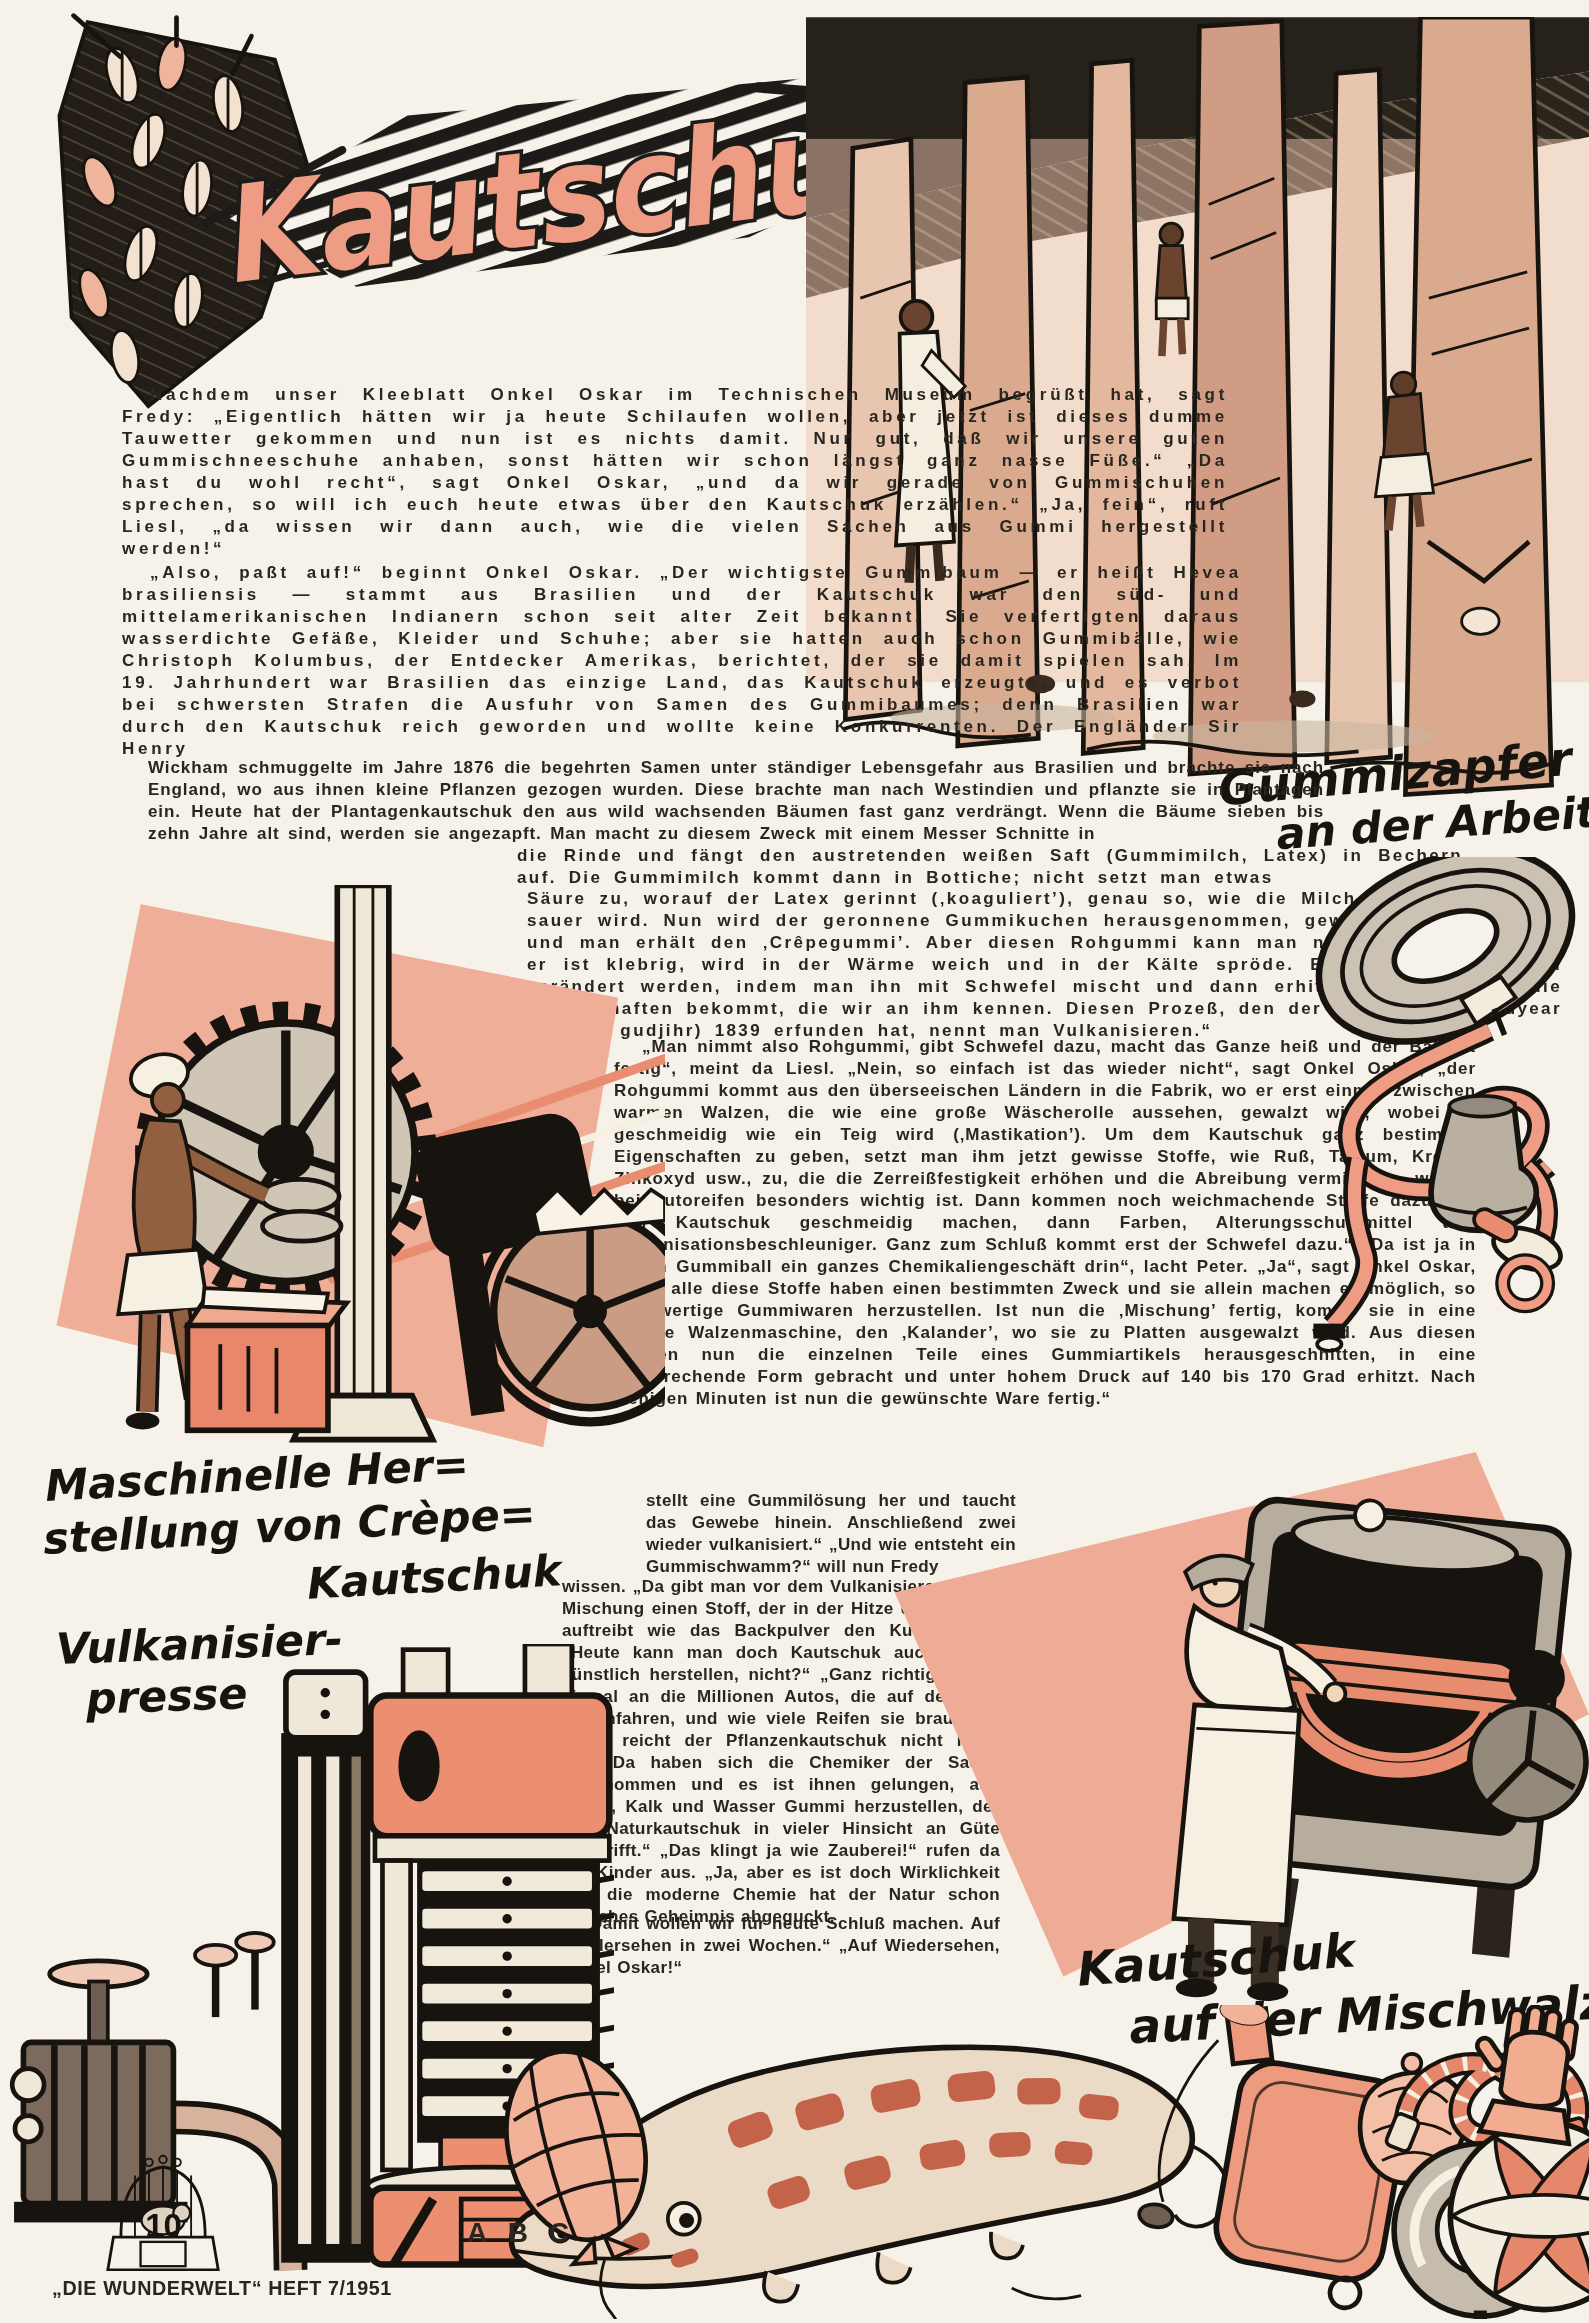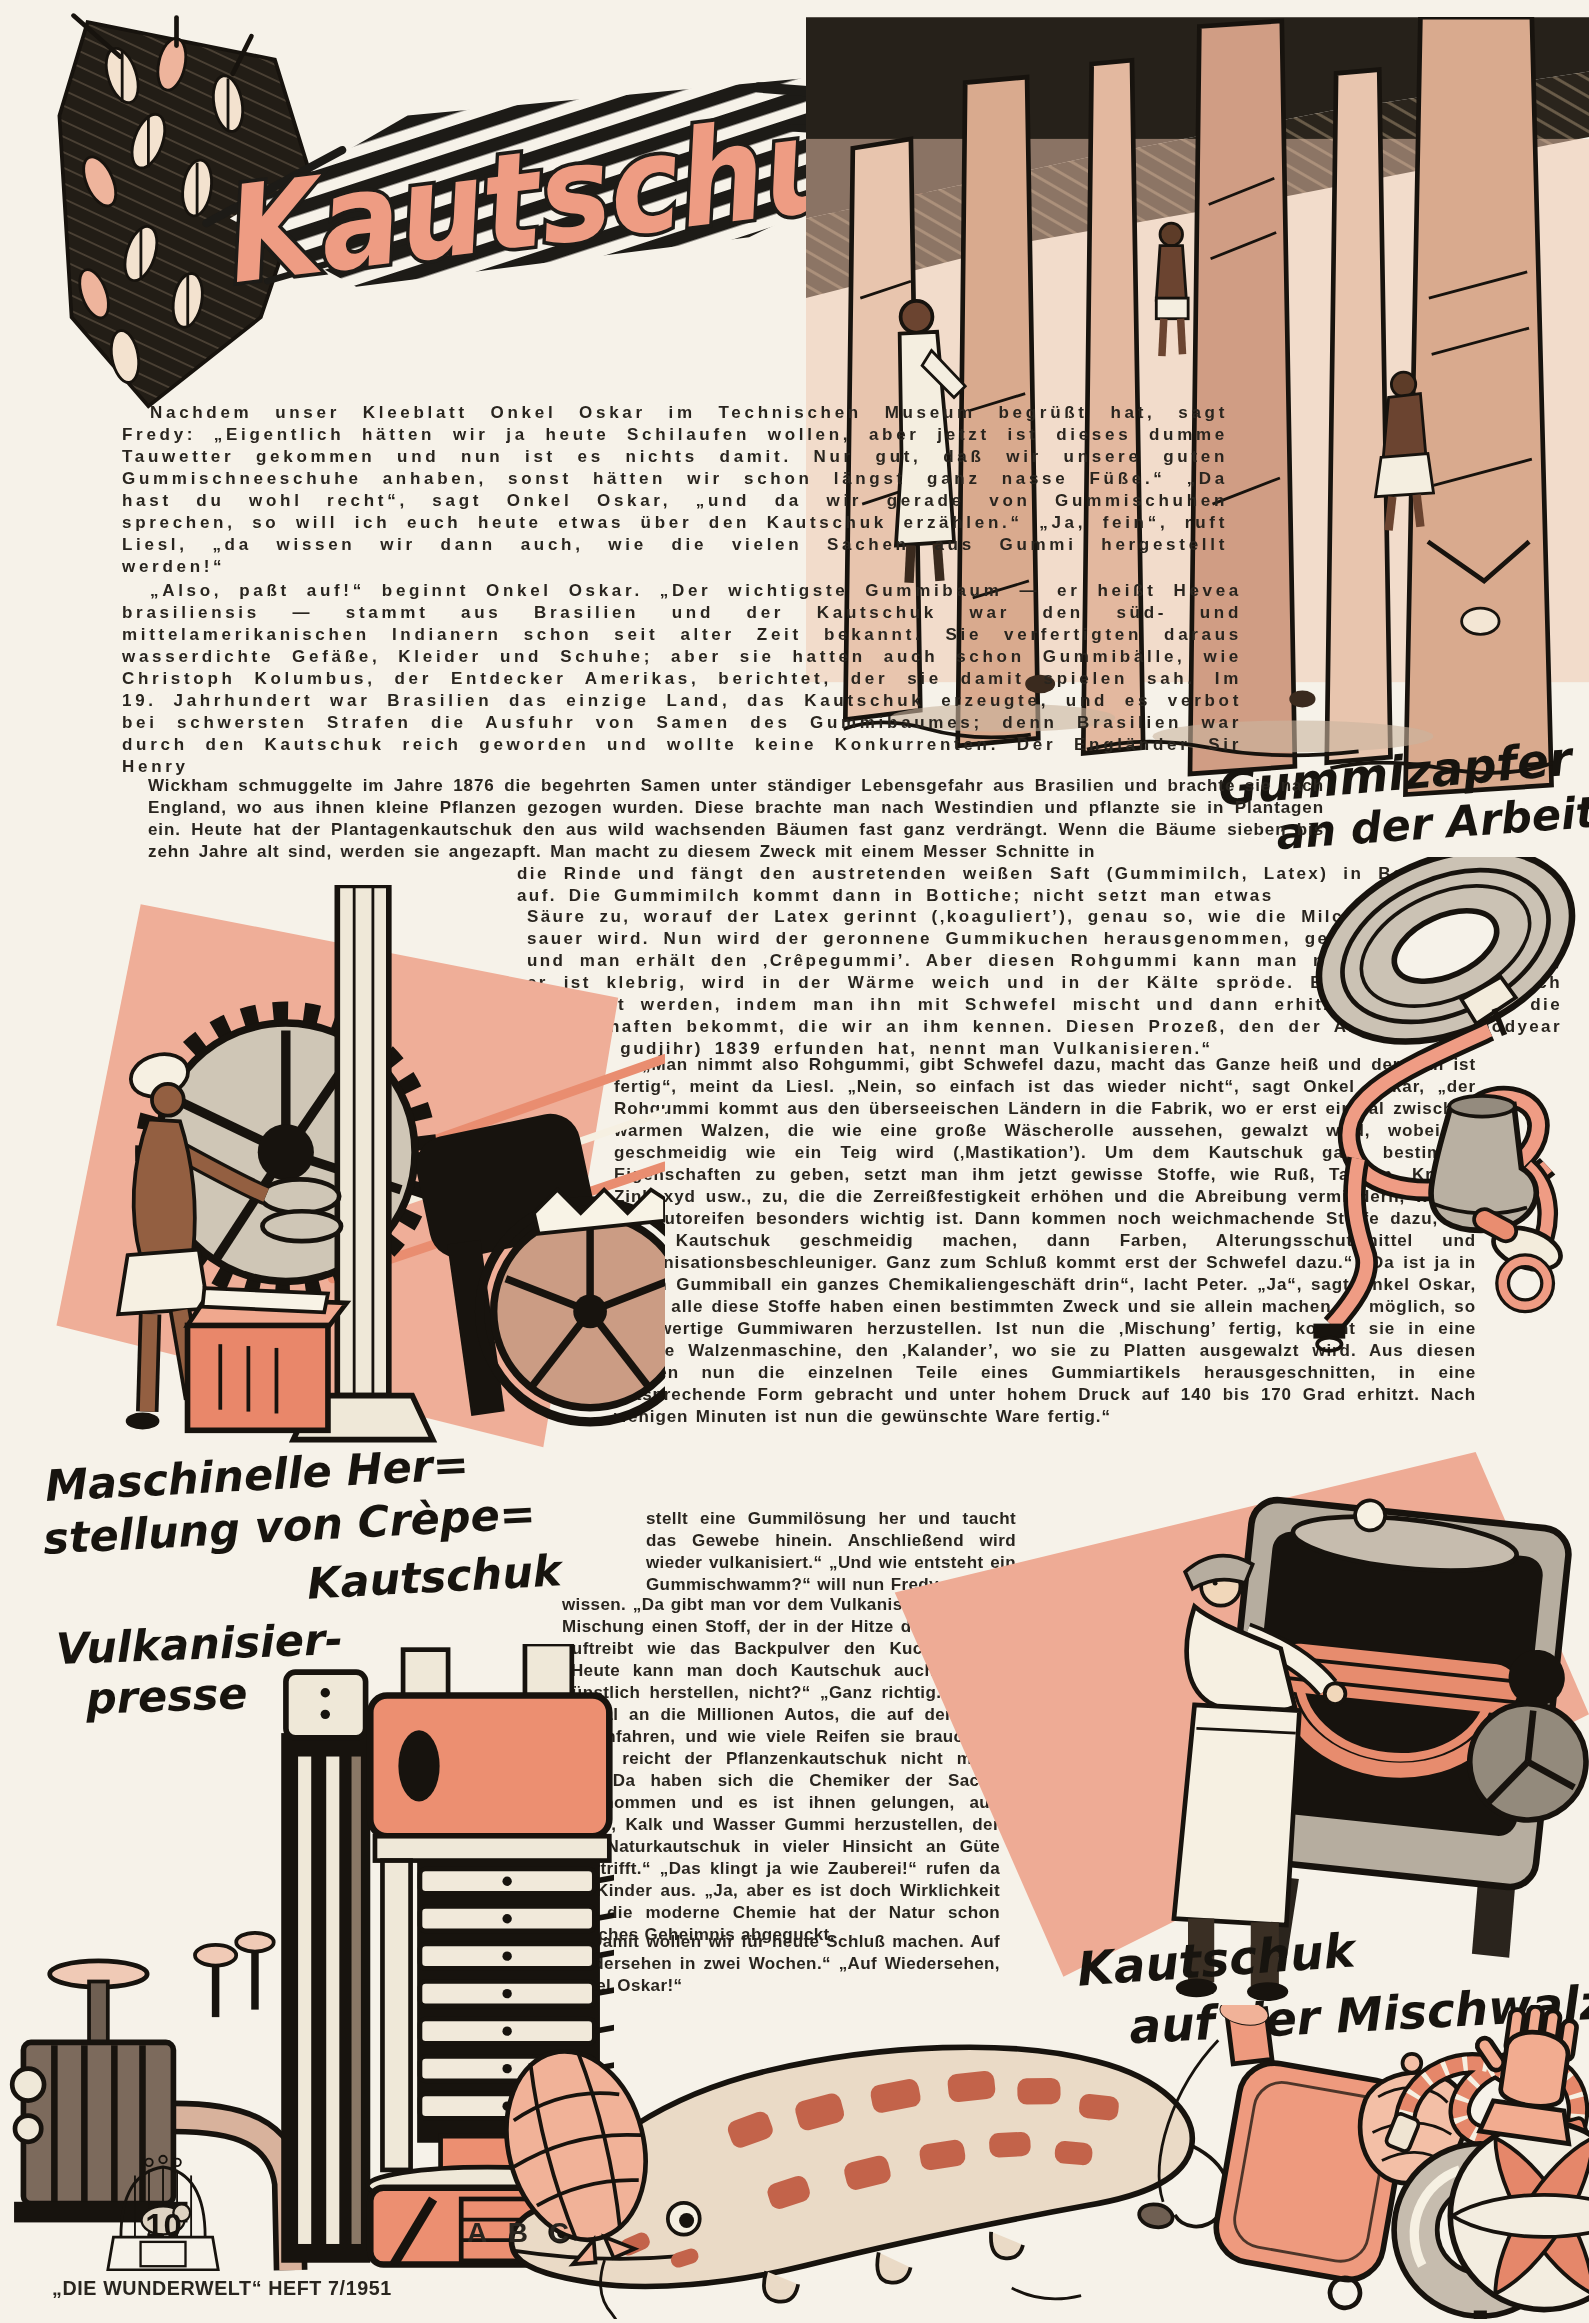--- a/index.html
+++ b/index.html
@@ -1,20 +1,20 @@
 <!DOCTYPE html>
 <html style="font-size:15px"><head>
 <meta charset="utf-8">
 <style>
   html,body{margin:0;padding:0;background:#8b8b8b;}
   .page{position:relative;width:1589px;height:2324px;background:#f6f2e9;overflow:hidden;
         font-family:"Liberation Sans",sans-serif;color:#262320;}
   .abs{position:absolute;}
   .bt{position:absolute;text-align:justify;font-weight:700;font-size:17px;line-height:22px;
-      color:#29251f;hyphens:none;margin-top:18px;}
+      color:#29251f;hyphens:none;}
   .w {letter-spacing:3.7px;word-spacing:6.6px;}
   .m {letter-spacing:2.4px;word-spacing:4.7px;}
   .m2{letter-spacing:0.9px;word-spacing:2.8px;}
   .n {letter-spacing:0.4px;word-spacing:0.9px;}
   .ind{text-indent:28px;}
   .hand{position:absolute;font-family:"DejaVu Sans",sans-serif;font-style:italic;font-weight:600;
         color:#17140f;white-space:nowrap;}
   .footer{position:absolute;font-weight:700;font-size:19.7px;letter-spacing:0.6px;color:#29251f;}
   .abc{position:absolute;font-weight:700;font-size:28px;letter-spacing:20.6px;color:#29251f;}
   .pagenum{position:absolute;font-weight:700;font-size:33px;color:#17130e;width:45px;text-align:center;}
@@ -147,21 +147,21 @@
 
   <div class="hand" style="left:1218px;top:746px;font-size:47px;transform:rotate(-5deg)">Gummizapfer</div>
   <div class="hand" style="left:1276px;top:798px;font-size:43px;transform:rotate(-4deg)">an der Arbeit</div>
 
   <div class="bt w ind" style="left:122px;top:384px;width:1106px">Nachdem unser Kleeblatt Onkel Oskar im Technischen Museum begrüßt hat, sagt Fredy: „Eigentlich hätten wir ja heute Schilaufen wollen, aber jetzt ist dieses dumme Tauwetter gekommen und nun ist es nichts damit. Nur gut, daß wir unsere guten Gummischneeschuhe anhaben, sonst hätten wir schon längst ganz nasse Füße.“ „Da hast du wohl recht“, sagt Onkel Oskar, „und da wir gerade von Gummischuhen sprechen, so will ich euch heute etwas über den Kautschuk erzählen.“ „Ja, fein“, ruft Liesl, „da wissen wir dann auch, wie die vielen Sachen aus Gummi hergestellt werden!“</div>
   <div class="bt w ind" style="left:122px;top:562px;width:1120px">„Also, paßt auf!“ beginnt Onkel Oskar. „Der wichtigste Gummibaum — er heißt Hevea brasiliensis — stammt aus Brasilien und der Kautschuk war den süd- und mittelamerikanischen Indianern schon seit alter Zeit bekannt. Sie verfertigten daraus wasserdichte Gefäße, Kleider und Schuhe; aber sie hatten auch schon Gummibälle, wie Christoph Kolumbus, der Entdecker Amerikas, berichtet, der sie damit spielen sah. Im 19. Jahrhundert war Brasilien das einzige Land, das Kautschuk erzeugte, und es verbot bei schwersten Strafen die Ausfuhr von Samen des Gummibaumes; denn Brasilien war durch den Kautschuk reich geworden und wollte keine Konkurrenten. Der Engländer Sir Henry</div>
   <div class="bt m2" style="left:148px;top:757px;width:1176px">Wickham schmuggelte im Jahre 1876 die begehrten Samen unter ständiger Lebensgefahr aus Brasilien und brachte sie nach England, wo aus ihnen kleine Pflanzen gezogen wurden. Diese brachte man nach Westindien und pflanzte sie in Plantagen ein. Heute hat der Plantagenkautschuk den aus wild wachsenden Bäumen fast ganz verdrängt. Wenn die Bäume sieben bis zehn Jahre alt sind, werden sie angezapft. Man macht zu diesem Zweck mit einem Messer Schnitte in</div>
   <div class="bt m" style="left:517px;top:845px;width:946px">die Rinde und fängt den austretenden weißen Saft (Gummimilch, Latex) in Bechern auf. Die Gummimilch kommt dann in Bottiche; nicht setzt man etwas</div>
   <div class="bt m" style="left:527px;top:888px;width:1035px">Säure zu, worauf der Latex gerinnt (‚koaguliert’), genau so, wie die Milch gerinnt, wenn sie sauer wird. Nun wird der geronnene Gummikuchen herausgenommen, gewaschen und gewalzt und man erhält den ‚Crêpegummi’. Aber diesen Rohgummi kann man noch nicht verwenden, er ist klebrig, wird in der Wärme weich und in der Kälte spröde. Er muß erst chemisch verändert werden, indem man ihn mit Schwefel mischt und dann erhitzt, wobei er erst die Eigenschaften bekommt, die wir an ihm kennen. Diesen Prozeß, den der Amerikaner Goodyear (sprich: gudjihr) 1839 erfunden hat, nennt man Vulkanisieren.“</div>
   <div class="bt ind" style="left:614px;top:1036px;width:862px;letter-spacing:0.9px;word-spacing:1.9px">„Man nimmt also Rohgummi, gibt Schwefel dazu, macht das Ganze heiß und der Ball ist fertig“, meint da Liesl. „Nein, so einfach ist das wieder nicht“, sagt Onkel Oskar, „der Rohgummi kommt aus den überseeischen Ländern in die Fabrik, wo er erst einmal zwischen warmen Walzen, die wie eine große Wäscherolle aussehen, gewalzt wird, wobei er geschmeidig wie ein Teig wird (‚Mastikation’). Um dem Kautschuk ganz bestimmte Eigenschaften zu geben, setzt man ihm jetzt gewisse Stoffe, wie Ruß, Talkum, Kreide, Zinkoxyd usw., zu, die die Zerreißfestigkeit erhöhen und die Abreibung vermindern, was ja bei Autoreifen besonders wichtig ist. Dann kommen noch weichmachende Stoffe dazu, die den Kautschuk geschmeidig machen, dann Farben, Alterungsschutzmittel und Vulkanisationsbeschleuniger. Ganz zum Schluß kommt erst der Schwefel dazu.“ „Da ist ja in jedem Gummiball ein ganzes Chemikaliengeschäft drin“, lacht Peter. „Ja“, sagt Onkel Oskar, „aber alle diese Stoffe haben einen bestimmten Zweck und sie allein machen es möglich, so hochwertige Gummiwaren herzustellen. Ist nun die ‚Mischung’ fertig, kommt sie in eine andere Walzenmaschine, den ‚Kalander’, wo sie zu Platten ausgewalzt wird. Aus diesen werden nun die einzelnen Teile eines Gummiartikels herausgeschnitten, in eine entsprechende Form gebracht und unter hohem Druck auf 140 bis 170 Grad erhitzt. Nach wenigen Minuten ist nun die gewünschte Ware fertig.“</div>
-  <div class="bt n" style="left:646px;top:1490px;width:370px">stellt eine Gummilösung her und taucht das Gewebe hinein. Anschließend wird wieder vulkanisiert.“ „Und wie entsteht ein Gummischwamm?“ will nun Fredy</div>
+  <div class="bt n" style="left:646px;top:1490px;width:370px">stellt eine Gummilösung her und taucht das Gewebe hinein. Anschließend zwei wieder vulkanisiert.“ „Und wie entsteht ein Gummischwamm?“ will nun Fredy</div>
   <div class="bt n" style="left:562px;top:1576px;width:438px">wissen. „Da gibt man vor dem Vulkanisieren in die Mischung einen Stoff, der in der Hitze den Gummi auftreibt wie das Backpulver den Kuchenteig.“ „Heute kann man doch Kautschuk auch schon künstlich herstellen, nicht?“ „Ganz richtig. Denkt einmal an die Millionen Autos, die auf der Welt herumfahren, und wie viele Reifen sie brauchen. Dafür reicht der Pflanzenkautschuk nicht mehr aus. Da haben sich die Chemiker der Sache angenommen und es ist ihnen gelungen, aus Kohle, Kalk und Wasser Gummi herzustellen, der den Naturkautschuk in vieler Hinsicht an Güte übertrifft.“ „Das klingt ja wie Zauberei!“ rufen da die Kinder aus. „Ja, aber es ist doch Wirklichkeit und die moderne Chemie hat der Natur schon manches Geheimnis abgeguckt.</div>
   <div class="bt n ind" style="left:562px;top:1913px;width:438px">Damit wollen wir für heute Schluß machen. Auf Wiedersehen in zwei Wochen.“ „Auf Wiedersehen, Onkel Oskar!“</div>
 
   <svg class="abs" style="left:1302px;top:857px" width="287" height="684" viewBox="0 0 306 730">
     <g transform="rotate(-24 153 95)">
       <ellipse cx="153" cy="95" rx="142" ry="92" fill="#cbc2b4" stroke="#17130e" stroke-width="7"></ellipse>
       <ellipse cx="153" cy="95" rx="116" ry="72" fill="none" stroke="#17130e" stroke-width="5"></ellipse>
       <ellipse cx="153" cy="95" rx="95" ry="56" fill="none" stroke="#17130e" stroke-width="4"></ellipse>
       <ellipse cx="153" cy="95" rx="58" ry="32" fill="#f6f2e9" stroke="#17130e" stroke-width="6"></ellipse>
     </g>

